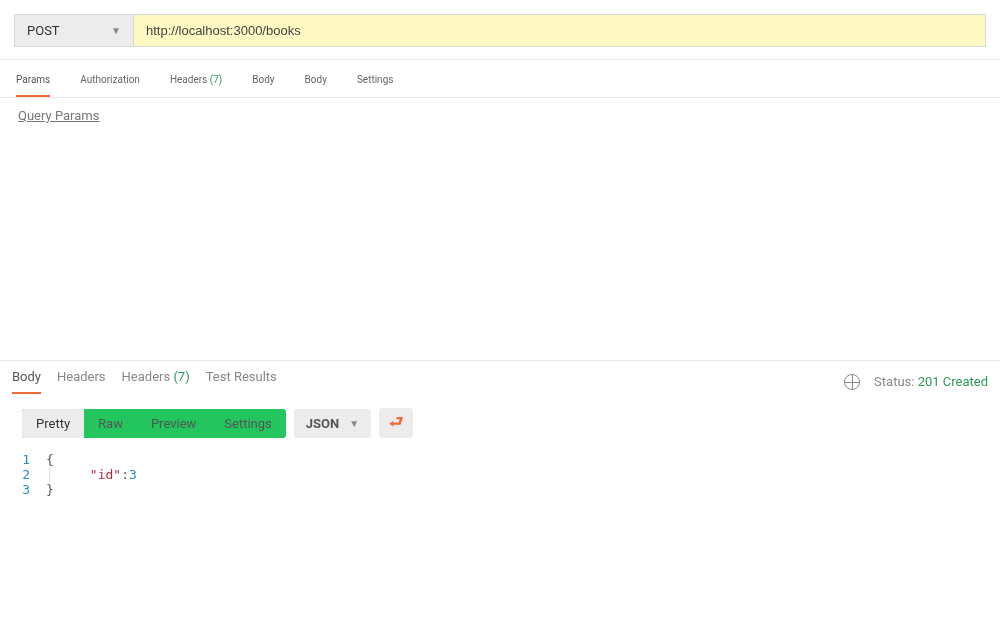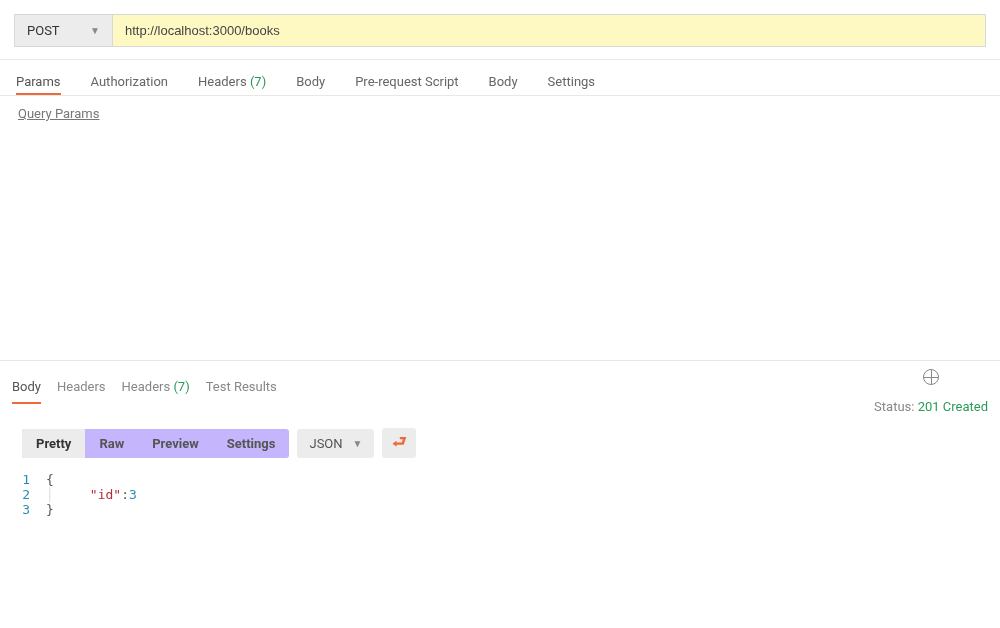--- a/index.html
+++ b/index.html
@@ -14,21 +14,21 @@
     }
     .top-bar {
       display: flex;
       padding: 14px 14px 0 14px;
       gap: 0;
     }
     .method-select {
       background: #ececec;
       border: 1px solid #d8d8d8;
       padding: 8px 12px;
-      width: 99px;
+      width: 120px;
       display: flex;
       align-items: center;
       justify-content: space-between;
       color: #333;
       font-size: 13px;
       cursor: pointer;
     }
     .method-select .caret {
       font-size: 10px;
       color: #888;
@@ -45,25 +45,25 @@
     }
     .tabs {
       display: flex;
       gap: 30px;
       padding: 14px 16px 0 16px;
       border-bottom: 1px solid #e8e8e8;
       border-top: 1px solid #e8e8e8;
       margin-top: 12px;
     }
     .tab {
-      padding-bottom: 4px;
+      padding-bottom: 10px;
       color: #666;
       cursor: pointer;
       border-bottom: 2px solid transparent;
-      font-size: 13px;
+      font-size: 10px;
     }
     .tab.active {
       color: #555;
       border-bottom-color: #ed6b3b;
     }
     .tab .count {
       color: #2a9c5a;
     }
     .section-label {
       padding: 10px 18px;
@@ -120,21 +120,20 @@
       color: #555;
       border-bottom-color: #ed6b3b;
     }
     .rtab .count { color: #2a9c5a; }
     .response-right {
       margin-left: auto;
       display: flex;
       align-items: center;
       gap: 14px;
       color: #888;
-      flex-direction: column;
     }
     .globe-icon {
       width: 16px; height: 16px;
       border: 1.5px solid #888;
       border-radius: 50%;
       position: relative;
     }
     .globe-icon::before {
       content:"";
       position:absolute;
@@ -149,42 +148,42 @@
     }
     .status-val { color: #2a9c5a; }
     .format-bar {
       display: flex;
       gap: 8px;
       padding: 14px 22px 8px 22px;
       align-items: center;
     }
     .seg {
       display: flex;
-      background: #c4b5fd;
+      background: #22c55e;
       border-radius: 3px;
       overflow: hidden;
-      font-weight: bold;
     }
     .seg-btn {
       padding: 7px 14px;
       color: #555;
       cursor: pointer;
       font-size: 13px;
     }
     .seg-btn.active { background: #ececec; color:#333;}
     .json-select {
       background: #ececec;
       border-radius: 3px;
       padding: 7px 12px;
       display: flex;
       align-items: center;
       gap: 10px;
       color: #555;
       cursor: pointer;
       font-size: 13px;
+      font-weight: bold;
     }
     .json-select .caret { font-size: 10px; color:#888;}
     .wrap-btn {
       width: 34px; height: 30px;
       background: #ececec;
       border-radius: 3px;
       display:flex; align-items:center; justify-content:center;
       cursor:pointer;
     }
     .wrap-icon { color:#ed6b3b; font-weight:bold; font-size:16px;}
@@ -216,21 +215,20 @@
   </div>
 
   <div class="tabs">
     <div class="tab active">Params</div>
     <div class="tab">Authorization</div>
     <div class="tab">
       <span>Headers</span>
       <span class="count">(7)</span>
     </div>
     <div class="tab">Body</div>
-    <div class="tab">Pre-request Script</div>
     <div class="tab">Body</div>
     <div class="tab">Settings</div>
   </div>
 
   <div class="section-label">Query Params</div>
 
 </div>
 
 <div class="response-tabs">
   <div class="rtab active">Body</div>

